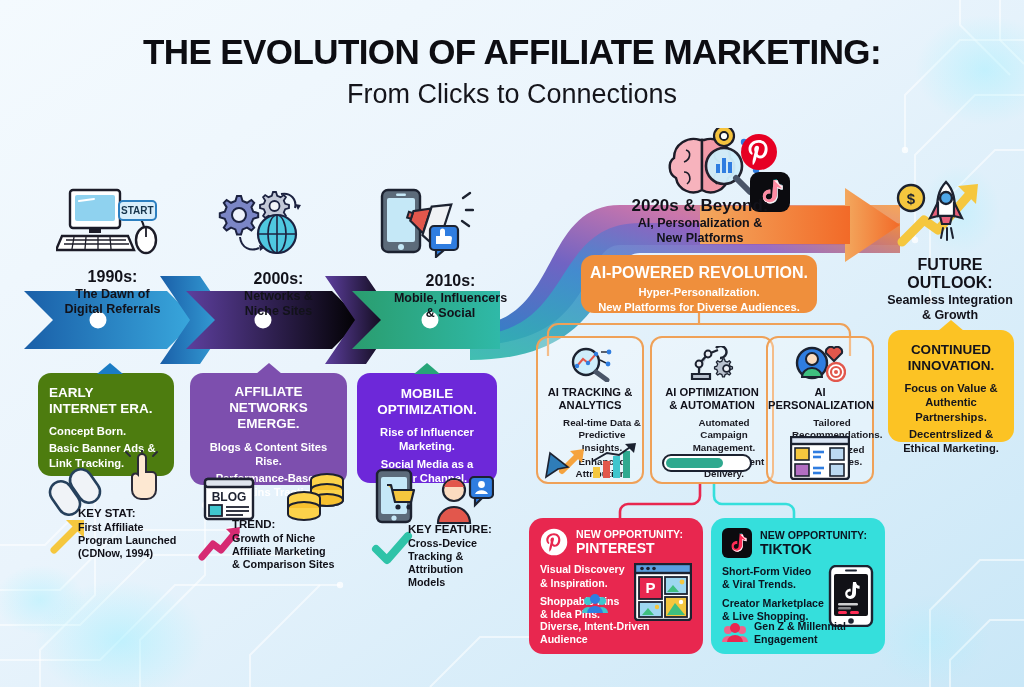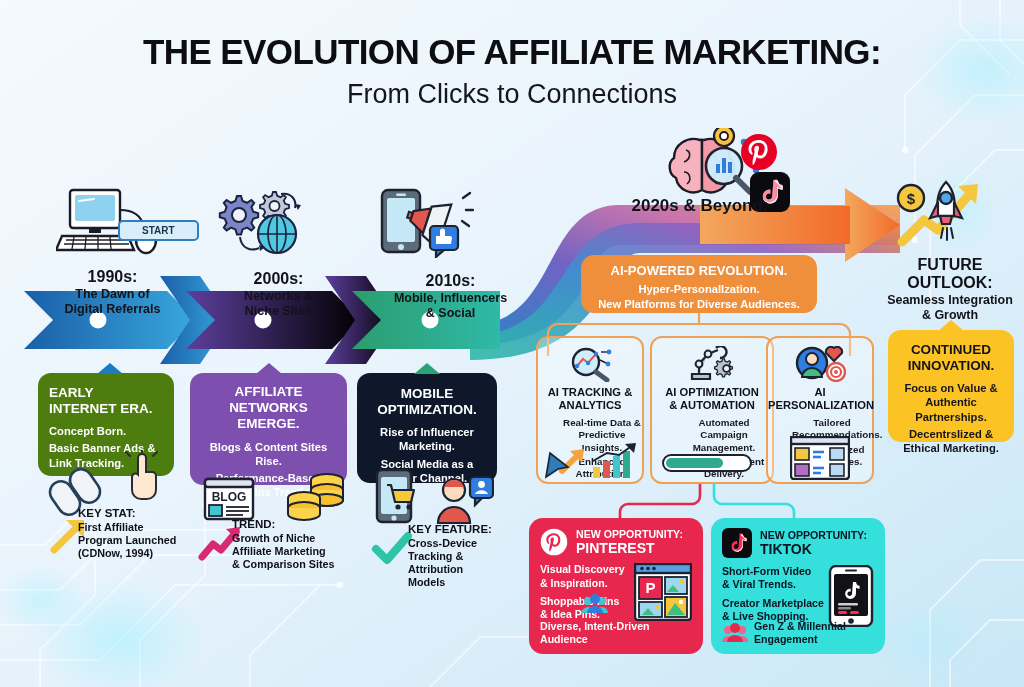--- a/index.html
+++ b/index.html
@@ -40,21 +40,21 @@
     width: 0; height: 0; border-left: 13px solid transparent;
     border-right: 13px solid transparent;
   }
   .card-h { font-size: 13.5px; font-weight: 700; line-height: 1.2; }
   .card-p { font-size: 11.2px; font-weight: 700; line-height: 1.26; margin-top: 7px; }
 
   #card-1990 { background: #4d7c0f; }
   #card-1990 .nub { border-bottom: 11px solid #1b7cc4; }
   #card-2000 { background: #7d4fae; }
   #card-2000 .nub { border-bottom: 11px solid #7d4fae; }
-  #card-2010 { background: #0f172a; }
+  #card-2010 { background: #6d28d9; }
   #card-2010 .nub { border-bottom: 11px solid #27a578; }
   #card-ai   { background: #ef8f3c; }
   #card-future { background: #fcc324; color: #14141c; }
   #card-future .nub { border-bottom: 11px solid #fcc324; }
 
   
   .annot { position: absolute; z-index: 7; }
   .annot-h { font-size: 11.5px; font-weight: 700; color: #101018; line-height: 1.2; }
   .annot-p { font-size: 10.8px; font-weight: 700; color: #101018; line-height: 1.22; }
 
@@ -194,21 +194,21 @@
     <path d="M18,49 L16,61"></path>
       <path d="M30,49 L29,61"></path>
       <path d="M42,49 L42,61"></path>
       <path d="M54,49 L55,61"></path>
   </g>
   <ellipse cx="90" cy="52" rx="10" ry="13" fill="#fff" stroke="#1c1c28" stroke-width="2.4"></ellipse>
   <path d="M90,40 L90,49" stroke="#1c1c28" stroke-width="1.8"></path>
   <path d="M64,22 C80,22 86,30 88,39" stroke="#1c1c28" stroke-width="2" fill="none"></path>
 </svg>
 <div class="icon" style="left:118px;top:200px;z-index:8;">
-  <div style="border:2px solid #2c7fc0;background:#d8eefb;border-radius:5px;padding:3px 22px;font-size:10px;font-weight:700;color:#17354c;margin-top:20px;">START</div>
+  <div style="border:2px solid #2c7fc0;background:#d8eefb;border-radius:5px;padding:3px 1px;font-size:10px;font-weight:700;color:#17354c;">START</div>
 </div>
 
 <div class="era-head" style="left:30px; top:268px; width:165px;">
   <div class="era-year">1990s:</div>
   <div class="era-desc" style="white-space:pre-line;">The Dawn of
 Digital Referrals</div>
 </div>
 
 <div class="card" id="card-1990" style="left:38px; top:373px; width:136px; height:103px; padding:12px 11px;">
   <div class="nub" style="left:72px;"></div>
@@ -436,24 +436,26 @@
            c0,5 -3.6,8 -7.6,8 -4.3,0 -7.3,-3.2 -7.3,-7.2 0,-4.2 3.3,-7.2 7.6,-6.9 v4.3
            c-0.5,-0.2 -1,-0.3 -1.5,-0.3 -1.8,0 -3.1,1.4 -3.1,3.1 0,1.8 1.4,3.1 3.1,3.1
            1.9,0 3.3,-1.4 3.3,-3.5 Z" fill="#fe2c55" opacity="0.55"></path>
   <path d="M24.2,8.6 h3.5 c0.4,3 2.1,5 5,5.3 v3.6 c-1.9,0.1 -3.6,-0.5 -5,-1.5 v7.5
            c0,5 -3.6,8 -7.6,8 -3.9,0 -6.8,-2.9 -7.2,-6.5 0.7,3 3.4,5.2 6.6,5.2
            4,0 7.6,-3 7.6,-8 v-7.5 c1.4,1 3.1,1.6 5,1.5 Z" fill="#fff" opacity="0.9"></path>
 </svg>
 
 <div class="era-head" style="left:600px; top:196px; width:200px;">
   <div class="era-year" style="font-size:17px;">2020s &amp; Beyond:</div>
+  <div class="era-desc" style="white-space:pre-line;">AI, Personalization &amp;
+New Platforms</div>
 </div>
 
 <div class="card" id="card-ai" style="left:581px; top:255px; width:236px; height:58px; padding:8px 6px; text-align:center;">
-  <div class="card-h" style="font-size:13px;">AI-POWERED REVOLUTION.</div>
+  <div class="card-h" style="font-size:16px;">AI-POWERED REVOLUTION.</div>
   <div class="card-p" style="margin-top:3px;">Hyper-PersonalIzation.</div>
   <div class="card-p" style="margin-top:1px;">New Platforms for Diverse Audiences.</div>
 </div>
 
 <svg class="stage" style="left:528px;top:310px;width:360px;height:46px;z-index:5;" viewBox="0 0 360 46">
   <path d="M171,0 L171,14 M20,46 L20,24 a10,10 0 0 1 10,-10 L312,14 a10,10 0 0 1 10,10 L322,46" stroke="#efa158" stroke-width="2.2" fill="none"></path>
   <path d="M171,14 L171,14" stroke="#efa158" stroke-width="2.2"></path>
 </svg>
 
 <div class="ai-card" id="ai-card-0" style="left:536px; top:336px; width:108px; height:148px;">

